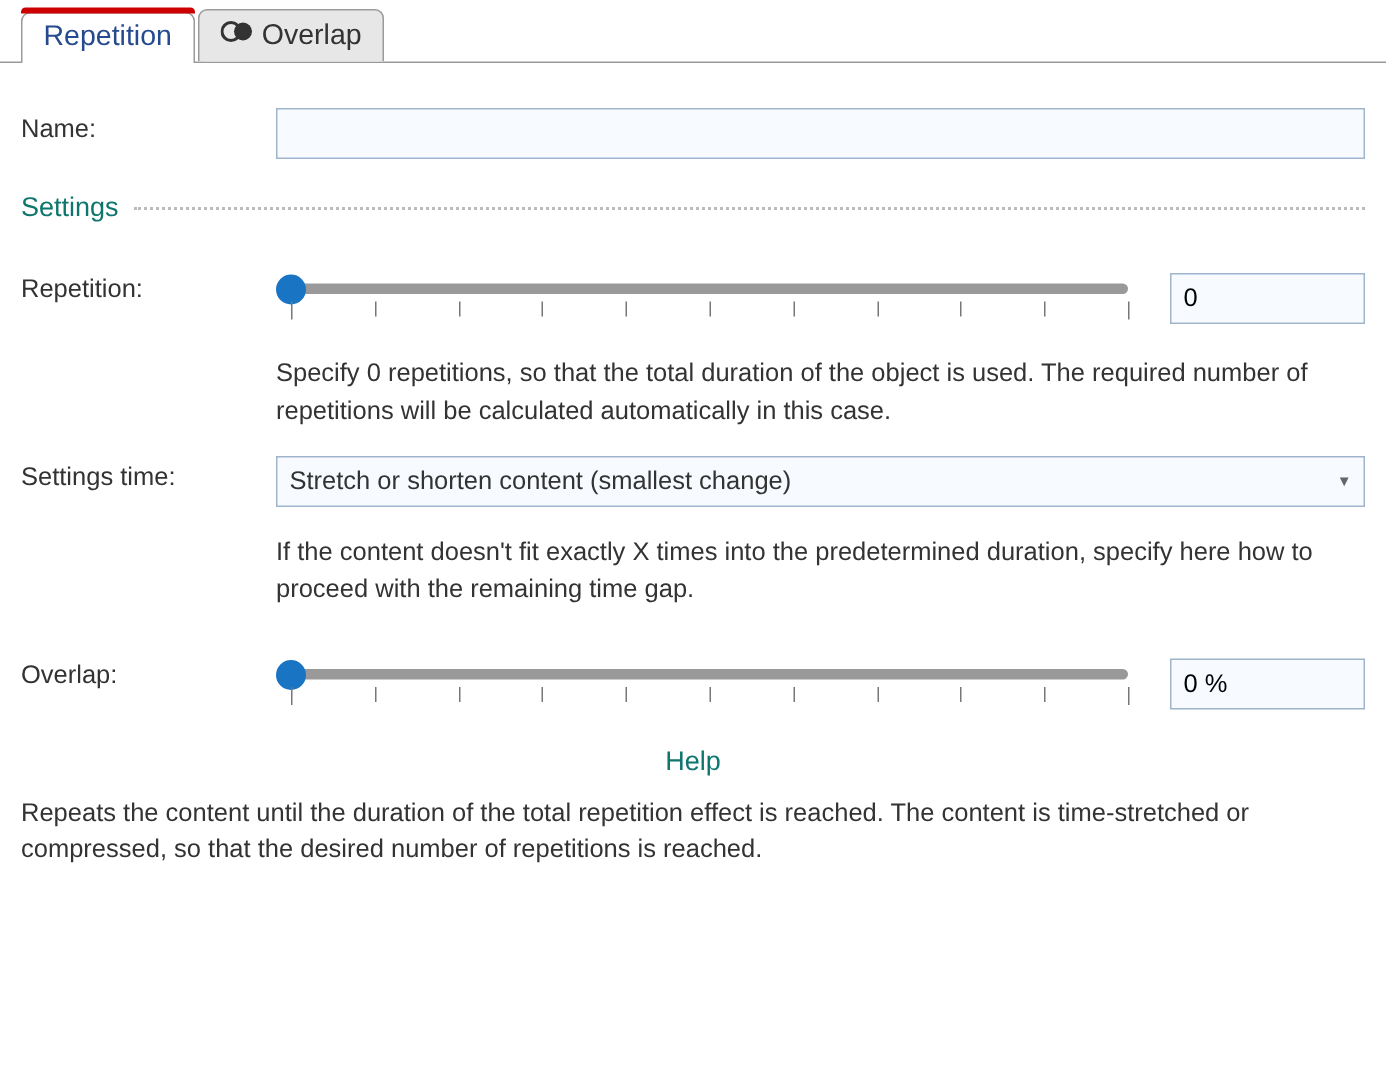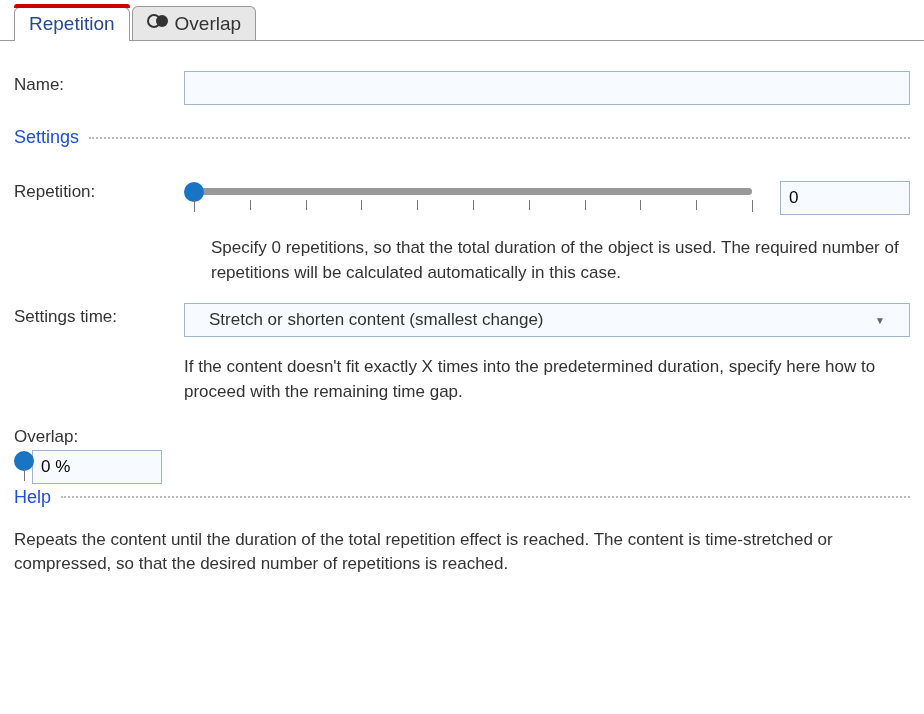--- a/index.html
+++ b/index.html
@@ -56,21 +56,21 @@
     height: 34px;
     border: 1px solid #a0b4cc;
     background: #f7fbff;
     padding: 4px 6px;
     font-size: 17px;
   }
   .section-header {
     display: flex;
     align-items: center;
     margin-top: 22px;
-    color: #1d4ed8;
+    color: #0f766e;
     font-size: 18px;
   }
   .section-header .dots {
     flex: 1;
     border-bottom: 2px dotted #bbb;
     margin-left: 10px;
     height: 1px;
   }
   .slider-row { display: flex; align-items: center; }
   .slider-container {
@@ -126,26 +126,26 @@
     color: #333;
     margin-top: 12px;
     line-height: 1.45;
   }
   .combo {
     display: flex;
     align-items: center;
     border: 1px solid #a0b4cc;
     background: #f7fbff;
     height: 34px;
-    padding: 0 24px;
+    padding: 0 8px;
     cursor: pointer;
   }
   .combo .combo-text { flex: 1; font-size: 17px; }
   .combo .combo-arrow { color: #666; font-size: 10px; }
-  .final-help { margin-top: 20px; line-height: 1.45; }
+  .final-help { margin-top: 10px; line-height: 1.45; }
 </style>
 </head>
 <body>
 
 <div class="tab-bar">
   <div class="tab active">
     <span class="label">Repetition</span>
   </div>
   <div class="tab">
     <span class="icon">
@@ -194,41 +194,41 @@
           </div>
         </div>
         <div class="spinbox">
           <input type="text" value="0" style="">
 
         </div>
       </div>
     </div>
   </div>
 
-  <div class="row" style="margin-top:6px;gap:27px;">
+  <div class="row" style="margin-top:6px;">
     <div class="label"></div>
     <div class="control help-text">Specify 0 repetitions, so that the total duration of the object is used. The required number of repetitions will be calculated automatically in this case.</div>
   </div>
 
   <div class="row" style="margin-top:18px;">
     <div class="label">Settings time:</div>
     <div class="control">
       <div class="combo">
         <span class="combo-text">Stretch or shorten content (smallest change)</span>
         <span class="combo-arrow">▼</span>
       </div>
     </div>
   </div>
 
   <div class="row" style="margin-top:6px;">
     <div class="label"></div>
     <div class="control help-text">If the content doesn't fit exactly X times into the predetermined duration, specify here how to proceed with the remaining time gap.</div>
   </div>
 
-  <div class="row" style="margin-top:18px;flex-direction:column;">
+  <div class="row" style="margin-top:30px;">
     <div class="label">Overlap:</div>
     <div class="control">
       <div class="slider-row">
         <div class="slider-container">
           <div class="slider-track"></div>
           <div class="slider-thumb" style="left:10px;"></div>
           <div class="slider-ticks">
             <span class="major" style="left:0%"></span>
             <span style="left:10%"></span>
             <span style="left:20%"></span>
@@ -243,20 +243,20 @@
           </div>
         </div>
         <div class="spinbox">
           <input type="text" value="0 %" style="">
 
         </div>
       </div>
     </div>
   </div>
 
-  <div class="section-header" style="margin-top:0;">
+  <div class="section-header" style="margin-top:21px;flex-direction:column;">
     <span>Help</span>
     <span class="dots"></span>
   </div>
 
   <div class="final-help">Repeats the content until the duration of the total repetition effect is reached. The content is time-stretched or compressed, so that the desired number of repetitions is reached.</div>
 
 </div>
 
 </body></html>

